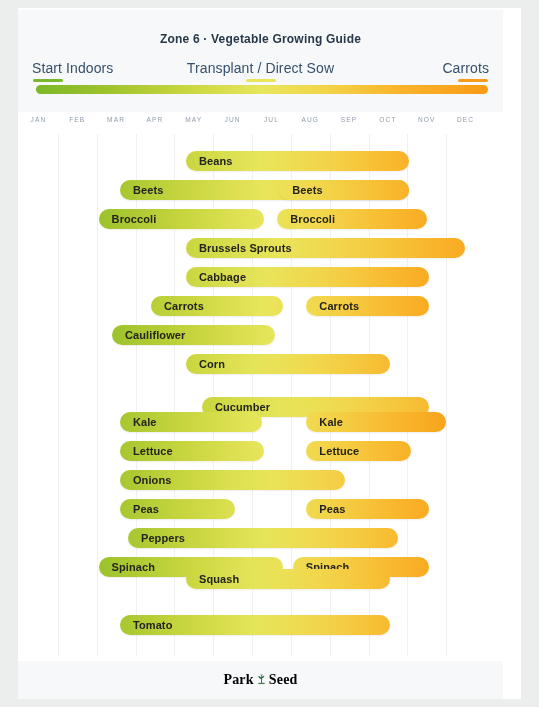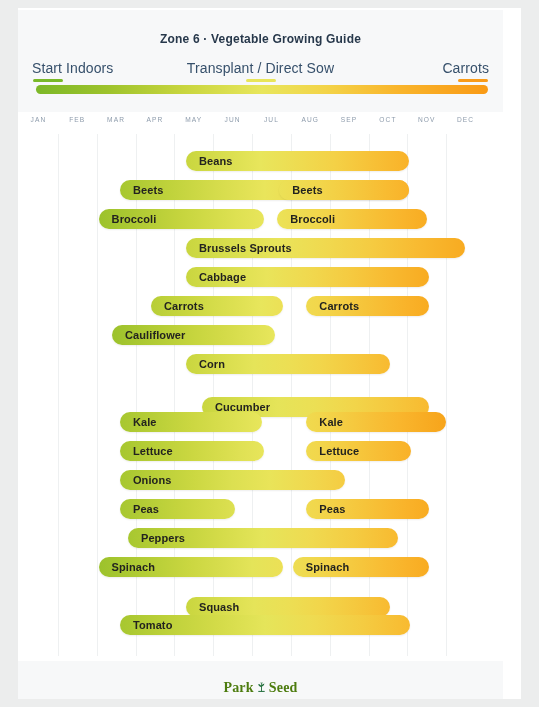--- a/index.html
+++ b/index.html
@@ -80,21 +80,21 @@
   }
 
   
   .footer{
     position:absolute;left:18px;top:661px;width:485px;height:38px;
     background:#f7f8f9;
   }
   .brand{
     position:absolute;left:0;top:11px;width:485px;text-align:center;
     font-family:"Liberation Serif", serif;
-    font-size:14px;font-weight:bold;color:#4d7c0f;letter-spacing:.2px;margin-top:8px;
+    font-size:14px;font-weight:bold;color:#000000;letter-spacing:.2px;
   }
   .brand .seedling{
     display:inline-block;position:relative;width:13px;height:13px;
     vertical-align:-2px;margin:0 1px;
   }
   .brand .seedling svg{position:absolute;left:0;top:0;}
 </style>
 </head>
 <body>
 
@@ -209,24 +209,24 @@
       </div>
       <div class="bar" style="left: 100.967px; width: 269.892px; top: 394px; background: linear-gradient(to right, rgb(167, 199, 48) 0%, rgb(190, 209, 58) 16.7%, rgb(211, 219, 72) 33.3%, rgb(229, 229, 90) 50%, rgb(239, 219, 81) 66.7%, rgb(244, 204, 66) 83.3%, rgb(248, 186, 48) 100%); margin-left: 8px;">
         <span class="bl">Peppers</span>
       </div>
       <div class="bar" style="left: 79.6083px; width: 184.458px; top: 423px; background: linear-gradient(to right, rgb(156, 194, 44) 0%, rgb(172, 201, 50) 16.7%, rgb(187, 208, 57) 33.3%, rgb(203, 215, 65) 50%, rgb(215, 221, 77) 66.7%, rgb(228, 228, 89) 83.3%, rgb(236, 224, 86) 100%);">
         <span class="bl">Spinach</span>
       </div>
       <div class="bar" style="left: 273.775px; width: 135.917px; top: 423px; background: linear-gradient(to right, rgb(237, 221, 83) 0%, rgb(241, 215, 76) 16.7%, rgb(244, 207, 69) 33.3%, rgb(246, 198, 60) 50%, rgb(248, 188, 51) 66.7%, rgb(249, 179, 42) 83.3%, rgb(248, 171, 33) 100%);">
         <span class="bl">Spinach</span>
       </div>
-      <div class="bar" style="left: 166.983px; width: 203.875px; top: 463px; background: linear-gradient(to right, rgb(201, 214, 63) 0%, rgb(215, 221, 76) 16.7%, rgb(229, 228, 89) 33.3%, rgb(236, 223, 84) 50%, rgb(242, 213, 74) 66.7%, rgb(245, 200, 62) 83.3%, rgb(248, 186, 48) 100%);">
+      <div class="bar" style="left: 166.983px; width: 203.875px; top: 435px; background: linear-gradient(to right, rgb(201, 214, 63) 0%, rgb(215, 221, 76) 16.7%, rgb(229, 228, 89) 33.3%, rgb(236, 223, 84) 50%, rgb(242, 213, 74) 66.7%, rgb(245, 200, 62) 83.3%, rgb(248, 186, 48) 100%);">
         <span class="bl">Squash</span>
       </div>
-      <div class="bar" style="left: 100.967px; width: 269.892px; top: 481px; background: linear-gradient(to right, rgb(167, 199, 48) 0%, rgb(190, 209, 58) 16.7%, rgb(211, 219, 72) 33.3%, rgb(229, 229, 90) 50%, rgb(239, 219, 81) 66.7%, rgb(244, 204, 66) 83.3%, rgb(248, 186, 48) 100%); padding-left: 20px;">
+      <div class="bar" style="left: 100.967px; width: 269.892px; top: 481px; background: linear-gradient(to right, rgb(167, 199, 48) 0%, rgb(190, 209, 58) 16.7%, rgb(211, 219, 72) 33.3%, rgb(229, 229, 90) 50%, rgb(239, 219, 81) 66.7%, rgb(244, 204, 66) 83.3%, rgb(248, 186, 48) 100%);">
         <span class="bl">Tomato</span>
       </div>
     </div>
 
   <div class="footer">
     <div class="brand">
       <span>Park</span><span class="seedling">
         <svg width="13" height="13" viewBox="0 0 13 13">
           <path d="M6.5 3.2 L6.5 10.4" stroke="#1d6b38" stroke-width="0.9" fill="none"></path>
           <path d="M3.3 10.4 L9.7 10.4" stroke="#1d6b38" stroke-width="1" fill="none"></path>

